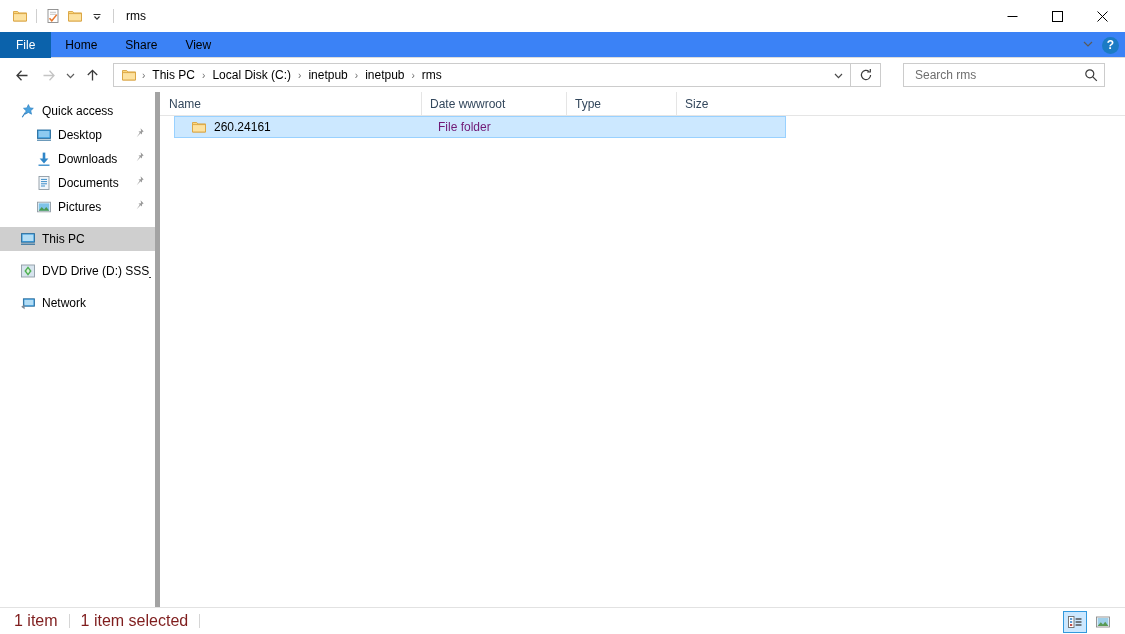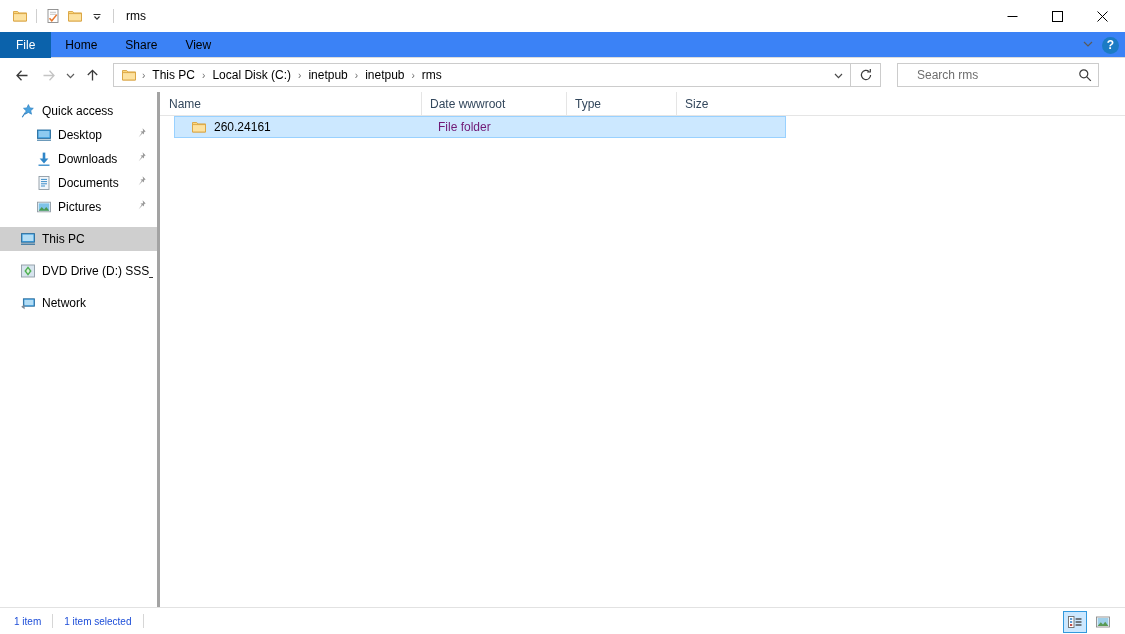--- a/index.html
+++ b/index.html
@@ -62,35 +62,35 @@
   .crumb {
     font-size:12px; color:#000; padding:0 4px; height:20px;
     display:flex; align-items:center; white-space:nowrap;
   }
   .crumb-sep {
     color:#6d6d6d; font-size:10px; padding:0 3px; display:flex; align-items:center; height:20px;
   }
   .crumb-drop { position:absolute; right:0; top:0; width:24px; height:22px; display:flex; align-items:center; justify-content:center; }
   .refresh { width:30px; height:24px; border:1px solid #ccc; border-left:none; display:flex; align-items:center; justify-content:center; background:#fff; }
   .searchbox {
-    margin-left:16px; width:202px; height:24px; border:1px solid #cccccc;
-    display:flex; align-items:center; padding:0 6px 0 19px; background:#fff;
+    margin-left:22px; width:202px; height:24px; border:1px solid #cccccc;
+    display:flex; align-items:center; padding:0 6px 0 11px; background:#fff;
   }
   .searchbox input {
     border:none; outline:none; font-size:12px; color:#444;
     font-family:"Liberation Sans", sans-serif; flex:1; background:transparent;
   }
   .searchbox input::placeholder { color:#6e6e6e; }
 
   
   .main { position:absolute; top:92px; left:0; width:1125px; height:515px; display:flex; }
 
   .sidebar {
     width:160px; height:515px; background:#fff;
-    border-right:3px solid #a3a3a3; padding-top:7px; overflow:hidden;
+    border-right:5px solid #a3a3a3; padding-top:7px; overflow:hidden;
   }
   .nav-item {
     height:24px; display:flex; align-items:center; position:relative;
     font-size:12px; color:#000; white-space:nowrap; padding-right:4px;
   }
   .nav-item.selected { background:#cfcfcf; }
   .nav-icon { width:16px; height:16px; margin-right:6px; flex:0 0 16px; display:flex; align-items:center; justify-content:center; }
   .nav-label { overflow:hidden; }
   .pin { position:absolute; right:8px; top:4px; width:14px; height:14px; }
   .ind-0 { padding-left: 20px; }
@@ -122,21 +122,21 @@
   .cell-type { width:110px; color:#701a75; }
   .cell-size { width:73px; color:#3b3b3b; }
   .folder-ico { width:16px; height:16px; margin-right:7px; flex:0 0 16px; }
 
   
   .statusbar {
     position:absolute; bottom:0; left:0; width:1125px; height:27px;
     border-top:1px solid #e2e2e2; background:#fff;
     display:flex; align-items:center;
   }
-  .status-text { font-size:10px; color:#1d4ed8; padding-left:14px; }
+  .status-text { font-size:16px; color:#7f1d1d; padding-left:14px; }
   .status-sep { width:1px; height:14px; background:#d6d6d6; margin:0 11px; }
   .status-sep.tail { margin-left:11px; }
   .viewbtns { position:absolute; right:10px; top:0; height:27px; display:flex; align-items:center; gap:4px; }
   .viewbtn { width:24px; height:22px; display:flex; align-items:center; justify-content:center; }
   .viewbtn.active { background:#cce8ff; border:1px solid #3399dd; }
 </style>
 </head>
 <body>
 
 <div id="app">

